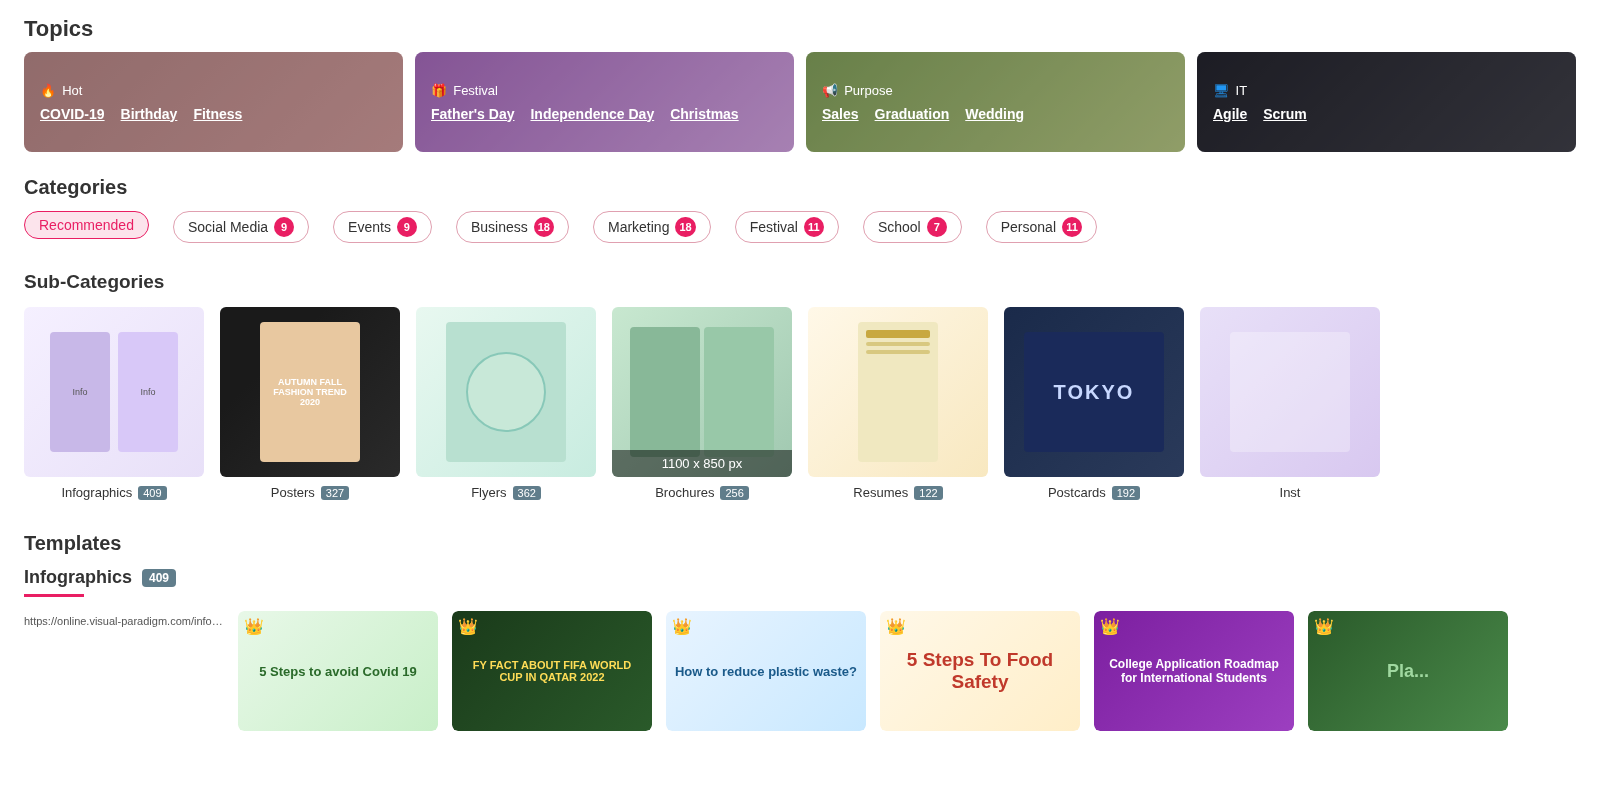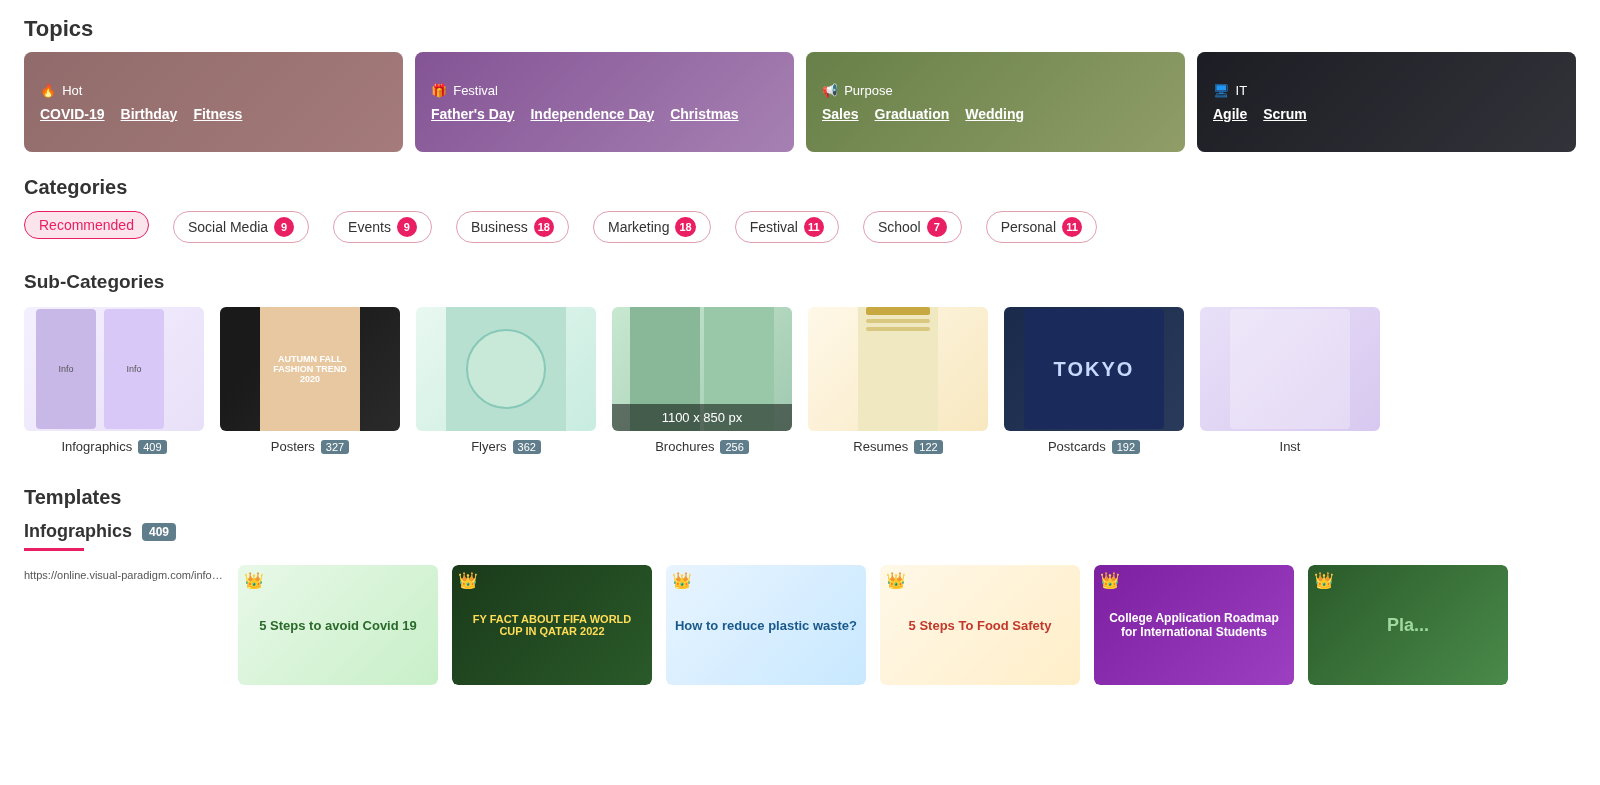--- a/index.html
+++ b/index.html
@@ -76,21 +76,21 @@
       height: 20px;
       display: flex; align-items: center; justify-content: center;
       padding: 0 4px;
     }
 
     
     .sub-section-title { font-size: 19px; font-weight: bold; margin-bottom: 14px; }
     .subcats-row { display: flex; gap: 16px; overflow-x: visible; margin-bottom: 32px; }
     .subcat-card { display: flex; flex-direction: column; align-items: center; cursor: pointer; min-width: 180px; }
     .subcat-img {
-      width: 180px; height: 124px;
+      width: 180px; height: 170px;
       border-radius: 6px;
       overflow: hidden;
       position: relative;
       background: #f0f0f0;
       display: flex; align-items: center; justify-content: center;
     }
     .subcat-img-inner { width: 100%; height: 100%; }
     .subcat-label { margin-top: 8px; font-size: 13px; color: #333; display: flex; align-items: center; gap: 6px; }
     .subcat-count {
       background: #607d8b;
@@ -152,21 +152,21 @@
     .sc-brochures { background: linear-gradient(135deg, #c8e8d0 0%, #a0c8b0 100%); }
     .sc-greeting { background: linear-gradient(135deg, #f0e8e8 0%, #e0c8c8 100%); }
     .sc-resumes { background: linear-gradient(135deg, #fff8e8 0%, #f8e8c0 100%); }
     .sc-postcards { background: linear-gradient(135deg, #1a2a4a 0%, #2a3a5a 100%); }
     .sc-inst { background: linear-gradient(135deg, #e8e0f8 0%, #d8c8f0 100%); }
 
     .template-text-covid { color: #c0392b; font-weight: 900; font-size: 22px; text-align: center; line-height: 1.1; }
     .template-text-steps { color: #2a6a2a; font-weight: 700; font-size: 13px; text-align: center; }
     .template-text-fifa { color: #ffdd57; font-weight: 700; font-size: 11px; text-align: center; }
     .template-text-plastic { color: #1a5a8a; font-weight: 700; font-size: 13px; text-align: center; }
-    .template-text-food { color: #c0392b; font-weight: 900; font-size: 13px; text-align: center; }
+    .template-text-food { color: #c0392b; font-weight: 900; font-size: 19px; text-align: center; }
     .template-text-college { color: #fff; font-weight: 700; font-size: 12px; text-align: center; }
     .template-text-green { color: #a0d8a0; font-weight: 700; font-size: 18px; text-align: center; }
 
     .url-bar { font-size: 11px; color: #555; margin-top: 4px; white-space: nowrap; overflow: hidden; text-overflow: ellipsis; max-width: 200px; }
 
     
     .icon-hot { color: #ff5722; }
     .icon-festival { color: #9c27b0; }
     .icon-purpose { color: #ff9800; }
     .icon-it { color: #2196f3; }
@@ -272,21 +272,21 @@
           <span class="cat-badge">11</span>
         </div>
       </div>
   </div>
 
   <div>
     <div class="sub-section-title">Sub-Categories</div>
     <div class="subcats-row" id="subcats-row">
         <div class="subcat-card">
           <div class="subcat-img sc-infographics">
-            <div class="subcat-img-inner" style="display: flex; align-items: center;  margin-left: 8px;">
+            <div class="subcat-img-inner" style="display: flex; align-items: center; justify-content: center;">
               <div style="width:60px;height:120px;background:#c8b8e8;border-radius:4px;margin:4px;display:flex;align-items:center;justify-content:center;font-size:9px;color:#555;text-align:center;padding:4px;">Info</div>
               <div style="width:60px;height:120px;background:#d8c8f8;border-radius:4px;margin:4px;display:flex;align-items:center;justify-content:center;font-size:9px;color:#555;">Info</div>
             </div>
           </div>
           <div class="subcat-label">
             <span>Infographics</span>
             <span class="subcat-count">409</span>
           </div>
         </div>
         <div class="subcat-card">

